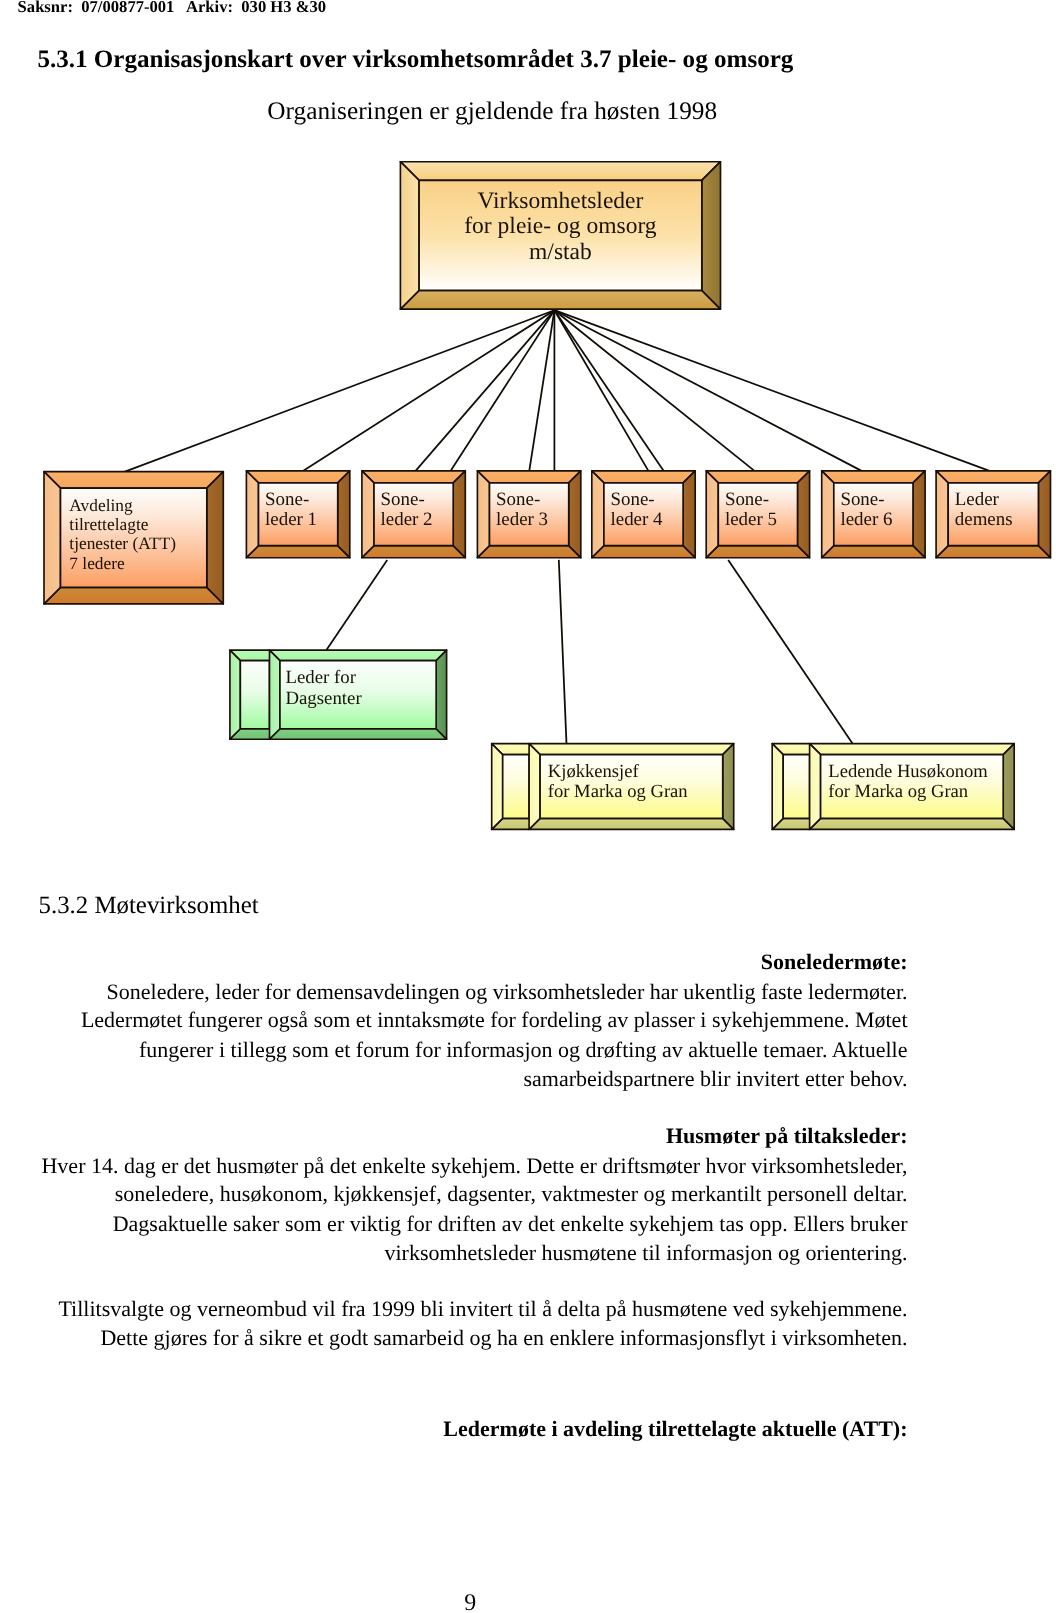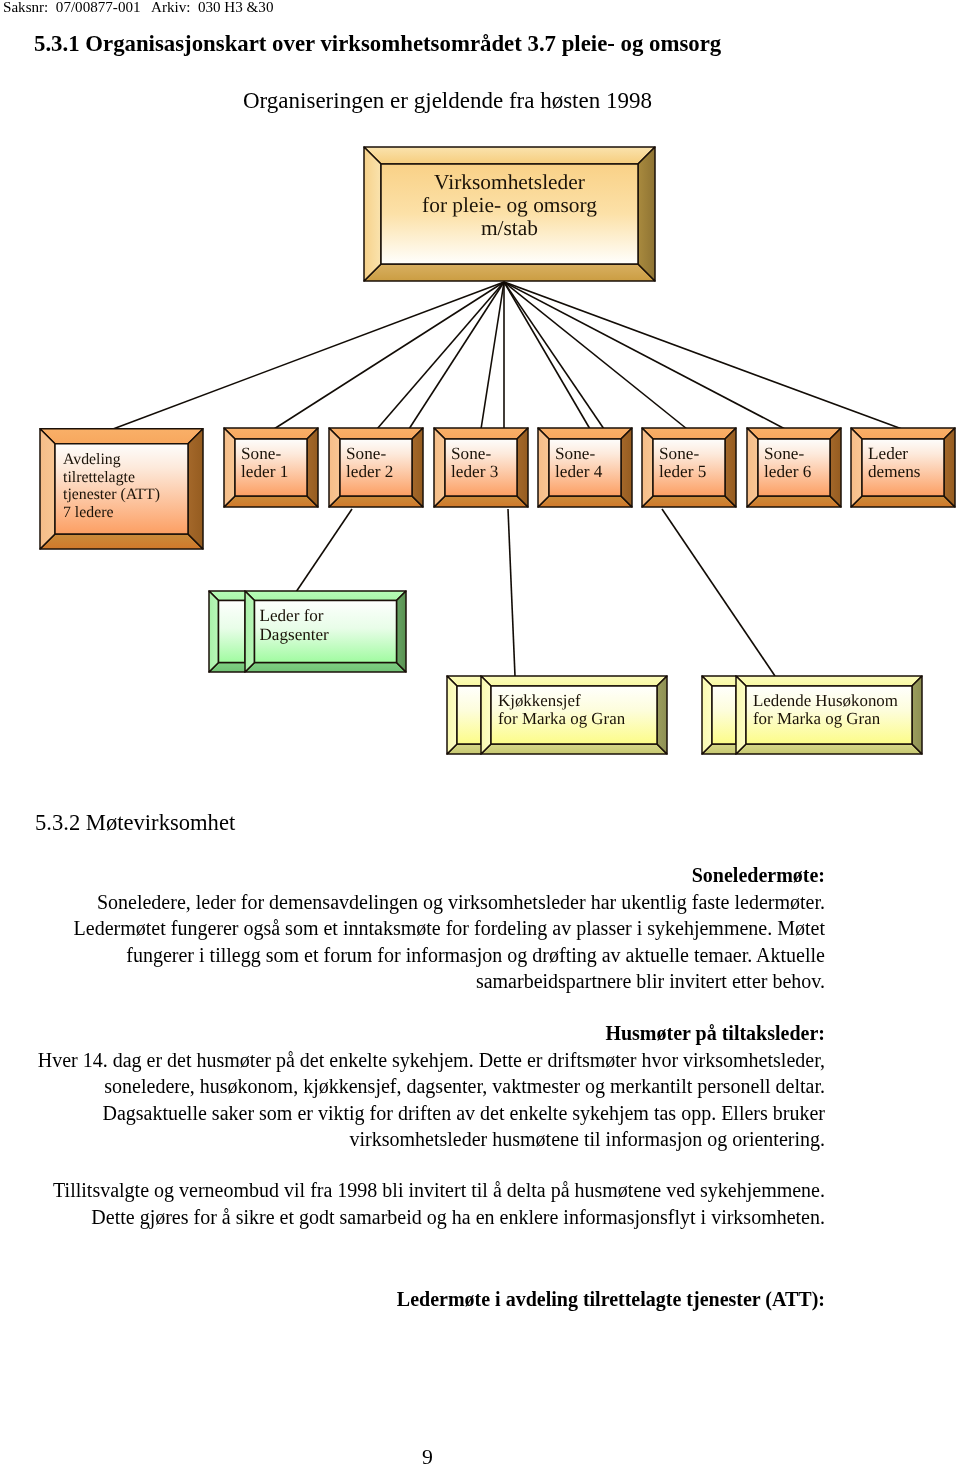--- a/index.html
+++ b/index.html
@@ -1,20 +1,20 @@
 <!DOCTYPE html>
 <html><head>
 <meta charset="utf-8">
 <title>Organisasjonskart</title>
 <style>
   html,body{margin:0;padding:0;}
   body{width:960px;height:1466px;background:#ffffff;font-family:"Liberation Serif",serif;color:#000;overflow:hidden;-webkit-font-smoothing:antialiased;}
   #page{position:relative;width:960px;height:1466px;}
-  .hdr{position:absolute;left:3px;top:-1px;font-size:15.1px;font-weight:normal;white-space:pre;}
-  .h1{position:absolute;left:34px;top:31px;width:890px;font-weight:bold;font-size:22.8px;text-align:left;white-space:nowrap;}
+  .hdr{position:absolute;left:16px;top:-1px;font-size:15.1px;font-weight:bold;white-space:pre;}
+  .h1{position:absolute;left:34px;top:41px;width:890px;font-weight:bold;font-size:22.8px;text-align:left;white-space:nowrap;}
   .sub{position:absolute;left:243px;top:88px;font-size:23.0px;white-space:nowrap;}
   svg#chart{position:absolute;left:0;top:0;}
   .sec{position:absolute;left:35px;font-weight:normal;font-size:22.6px;line-height:26.5px;}
   .para{position:absolute;left:35px;width:790px;font-size:20px;line-height:26.5px;text-align:right;}
   .para b{font-weight:bold;}
   .pageno{position:absolute;left:0;width:855px;text-align:center;font-size:21.8px;}
   .nodetext{font-family:"Liberation Serif",serif;fill:#1a1208;-webkit-font-smoothing:antialiased;text-rendering:geometricPrecision;}
 </style>
 </head>
 <body>
@@ -277,21 +277,21 @@
     <b>Soneledermøte:</b><br>
     <span>Soneledere, leder for demensavdelingen og virksomhetsleder har ukentlig faste ledermøter. Ledermøtet fungerer også som et inntaksmøte for fordeling av  plasser i sykehjemmene. Møtet fungerer i tillegg som et forum for informasjon og drøfting av aktuelle temaer. Aktuelle samarbeidspartnere blir invitert etter behov.</span>
   </div>
 
   <div class="para" style="top:1020px">
     <b>Husmøter på tiltaksleder:</b><br>
     <span>Hver 14. dag er det husmøter på det enkelte sykehjem. Dette er driftsmøter hvor virksomhetsleder, soneledere, husøkonom, kjøkkensjef, dagsenter, vaktmester og merkantilt personell deltar. Dagsaktuelle saker som er viktig for driften av det enkelte sykehjem tas opp. Ellers bruker virksomhetsleder husmøtene til informasjon og orientering.</span>
   </div>
 
   <div class="para" style="top:1177px">
-    <span>Tillitsvalgte og verneombud vil fra 1998 bli invitert til å delta på husmøtene ved sykehjemmene. Dette gjøres for å sikre et godt samarbeid og ha en enklere informasjonsflyt i virksomheten.</span>
+    <span>Tillitsvalgte og verneombud vil fra 1999 bli invitert til å delta på husmøtene ved sykehjemmene. Dette gjøres for å sikre et godt samarbeid og ha en enklere informasjonsflyt i virksomheten.</span>
   </div>
 
   <div class="para" style="top:1286px">
-    <b>Ledermøte i avdeling tilrettelagte tjenester (ATT):</b><br>
+    <b>Ledermøte i avdeling tilrettelagte aktuelle (ATT):</b><br>
   </div>
 
   <div class="pageno" style="top:1445px">9</div>
 </div>
 
 </body></html>

